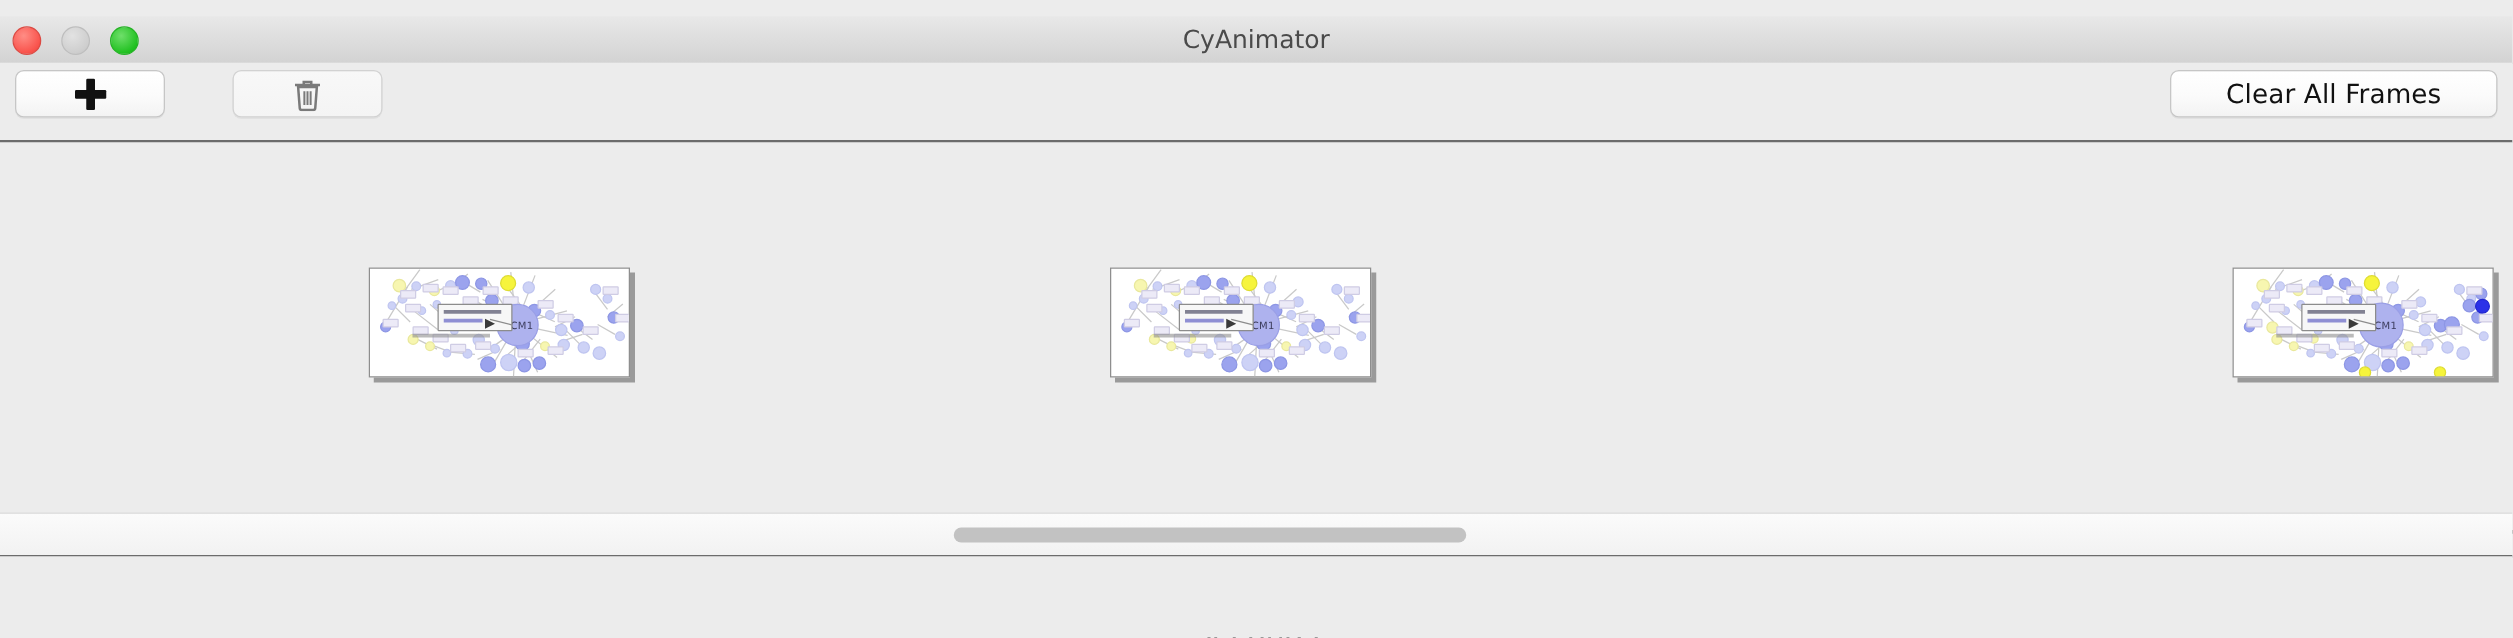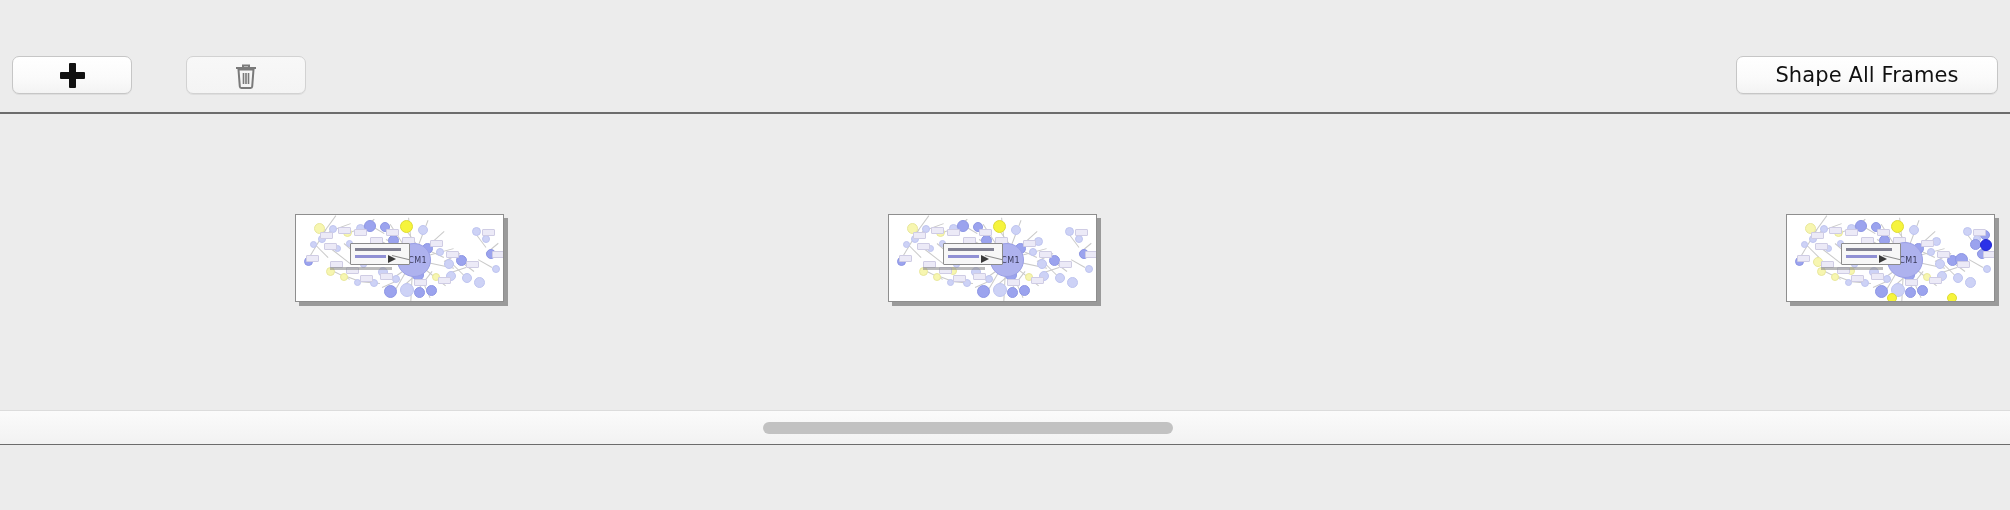--- a/index.html
+++ b/index.html
@@ -165,40 +165,48 @@
     position:absolute; left:0; top:445px; width:2010px; height:65px;
     background:#ececec;
   }
 </style>
 </head>
 <body>
 
 <div id="app">
 
 
+  <div class="titlebar">
+    <div class="title">CyAnimator</div>
+    <div class="traffic">
+      <div class="light red"></div>
+      <div class="light yellow"></div>
+      <div class="light green"></div>
+    </div>
+  </div>
 
   <div class="toolbar"></div>
 
   <div class="btn btn-add">
     <span class="plus-icon"></span>
   </div>
 
   <div class="btn btn-del dim">
     <span class="trash-icon">
       <svg width="24" height="27" viewBox="0 0 24 27" aria-hidden="true">
         <path d="M2 6 h20" stroke="#7a7a7a" stroke-width="2" fill="none"></path>
         <path d="M9 6 V3.5 h6 V6" stroke="#7a7a7a" stroke-width="2" fill="none"></path>
         <path d="M4.5 7.5 h15 l-1.3 17 a1.6 1.6 0 0 1 -1.6 1.5 H7.4 a1.6 1.6 0 0 1 -1.6 -1.5 Z" stroke="#7a7a7a" stroke-width="2" fill="none"></path>
         <path d="M9.5 11 v11 M12 11 v11 M14.5 11 v11" stroke="#7a7a7a" stroke-width="1.6" fill="none"></path>
       </svg>
     </span>
   </div>
 
   <div class="btn btn-clear">
-    <span>Shape All Frames</span>
+    <span>Clear All Frames</span>
   </div>
 
   <div class="timeline">
 
     <div id="frames-host">
         <div class="frame" style="left: 295px; top: 100px;">
           <div class="net">
             <div class="edge" style="left: 12px; top: 44px; width: 34.9857px; transform: rotate(-59.0362deg);"></div>
             <div class="edge" style="left: 24px; top: 22px; width: 27.2029px; transform: rotate(-53.9726deg);"></div>
             <div class="edge" style="left: 33px; top: 16px; width: 23.4094px; transform: rotate(-19.9831deg);"></div>

